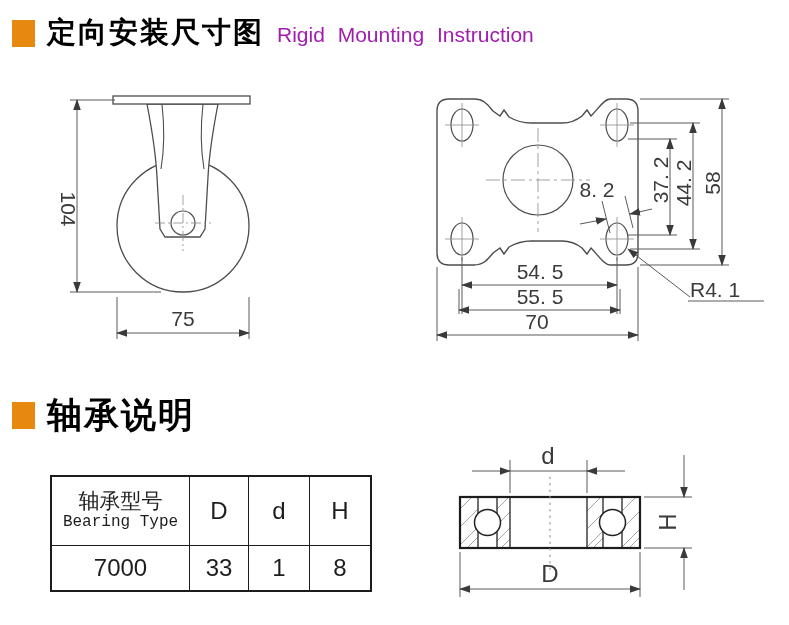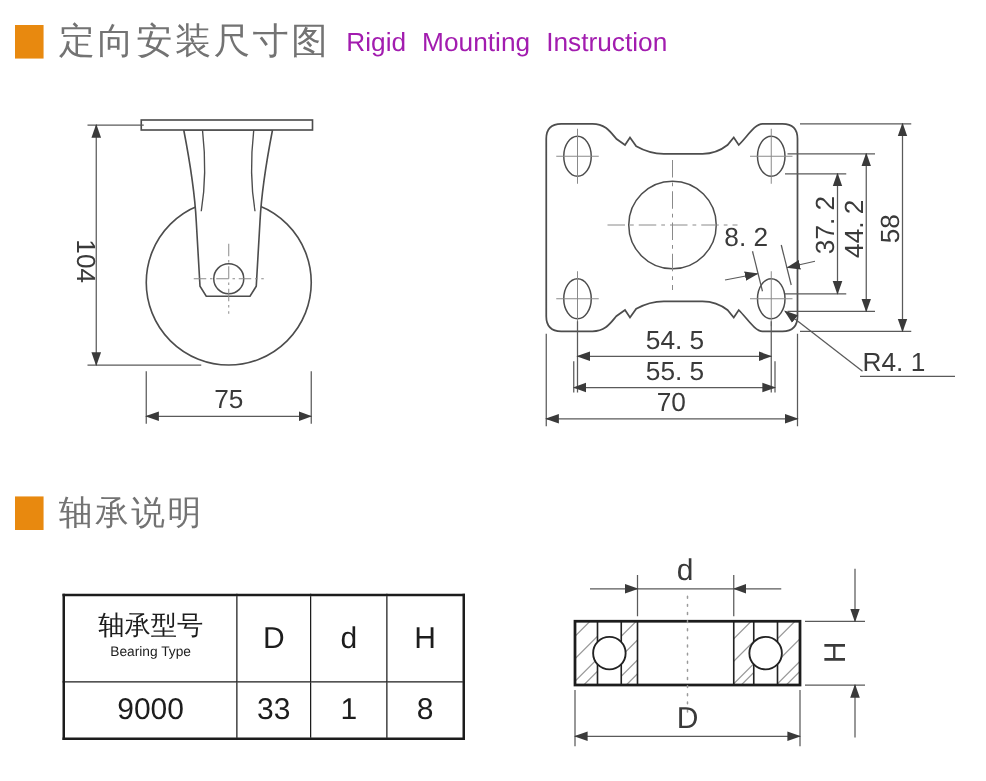--- a/index.html
+++ b/index.html
@@ -2,33 +2,33 @@
 <html><head>
 <meta charset="utf-8">
 <style>
   html,body{margin:0;padding:0;}
   body{
     width:789px;height:625px;position:relative;background:#ffffff;
     font-family:"Liberation Sans", sans-serif;color:#262626;overflow:hidden;
   }
   .title-row{position:absolute;display:flex;align-items:center;}
   .bullet{width:23px;height:27px;margin-right:12px;flex:0 0 auto;}
-  .t-zh{font-size:29px;font-weight:400;letter-spacing:2px;color:#737373;}
+  .t-zh{font-size:29px;font-weight:700;letter-spacing:2px;color:#000000;}
   .t-en{font-size:21px;color:#a21caf;margin-left:13px;word-spacing:7px;position:relative;top:2px;}
   svg text{fill:#3a3a3a;}
   .dim-text{font-size:21px;}
   .big-label{font-size:24px;}
   table.spec{
     position:absolute;left:50px;top:475px;width:315px;height:117px;
     border-collapse:collapse;table-layout:fixed;text-align:center;color:#1d1d1d;border-radius:18px;
   }
   table.spec td{border:1.4px solid #1c1c1c;padding:0;vertical-align:middle;}
   table.spec{border:2.5px solid #1c1c1c;}
   .h-zh{font-size:21px;line-height:24px;}
-  .h-en{font-size:11px;line-height:19px;}
+  .h-en{font-size:16px;line-height:19px;font-family:Liberation Mono, monospace;}
   .cell-num{font-size:24px;}
   .col0{width:137px}.col1{width:58px}.col2{width:60px}.col3{width:60px}
 </style>
 </head>
 <body>
 
 <div class="title-row" style="left:12px;top:13px;">
   <svg class="bullet" viewBox="0 0 23 27">
     <rect x="0" y="0" width="23" height="27" fill="#E8890F"></rect>
   </svg>
@@ -149,36 +149,36 @@
     <marker id="arr2" viewBox="0 0 10 10" refX="9.2" refY="5" markerWidth="11" markerHeight="11" orient="auto-start-reverse">
       <path d="M0,1.5 L10,5 L0,8.5 z" fill="#3a3a3a"></path>
     </marker>
   </defs>
 </svg>
 
 <div class="title-row" style="left:12px;top:392px;">
   <svg class="bullet" viewBox="0 0 23 27">
     <rect x="0" y="0" width="23" height="27" fill="#E8890F"></rect>
   </svg>
-  <span class="t-zh" style="font-size:27px;">轴承说明</span>
+  <span class="t-zh" style="font-size:35px;">轴承说明</span>
 </div>
 
 <table class="spec">
   <tbody>
       <tr>
     <td class="col0">
       <div class="h-zh">轴承型号</div>
       <div class="h-en">Bearing Type</div>
     </td>
     <td class="col1 cell-num">D</td>
     <td class="col2 cell-num">d</td>
     <td class="col3 cell-num">H</td>
   </tr>
   <tr>
-    <td class="cell-num">9000</td>
+    <td class="cell-num">7000</td>
     <td class="cell-num">33</td>
     <td class="cell-num">1</td>
     <td class="cell-num">8</td>
   </tr>
 </tbody>
   </table>
 
 <svg style="position:absolute;left:435px;top:435px;" width="280" height="190" viewBox="0 0 280 190">
 
   <path d="M25,74 L37,62 M25,92 L43,74 M25,110 L43,92 M32,113 L43,102

